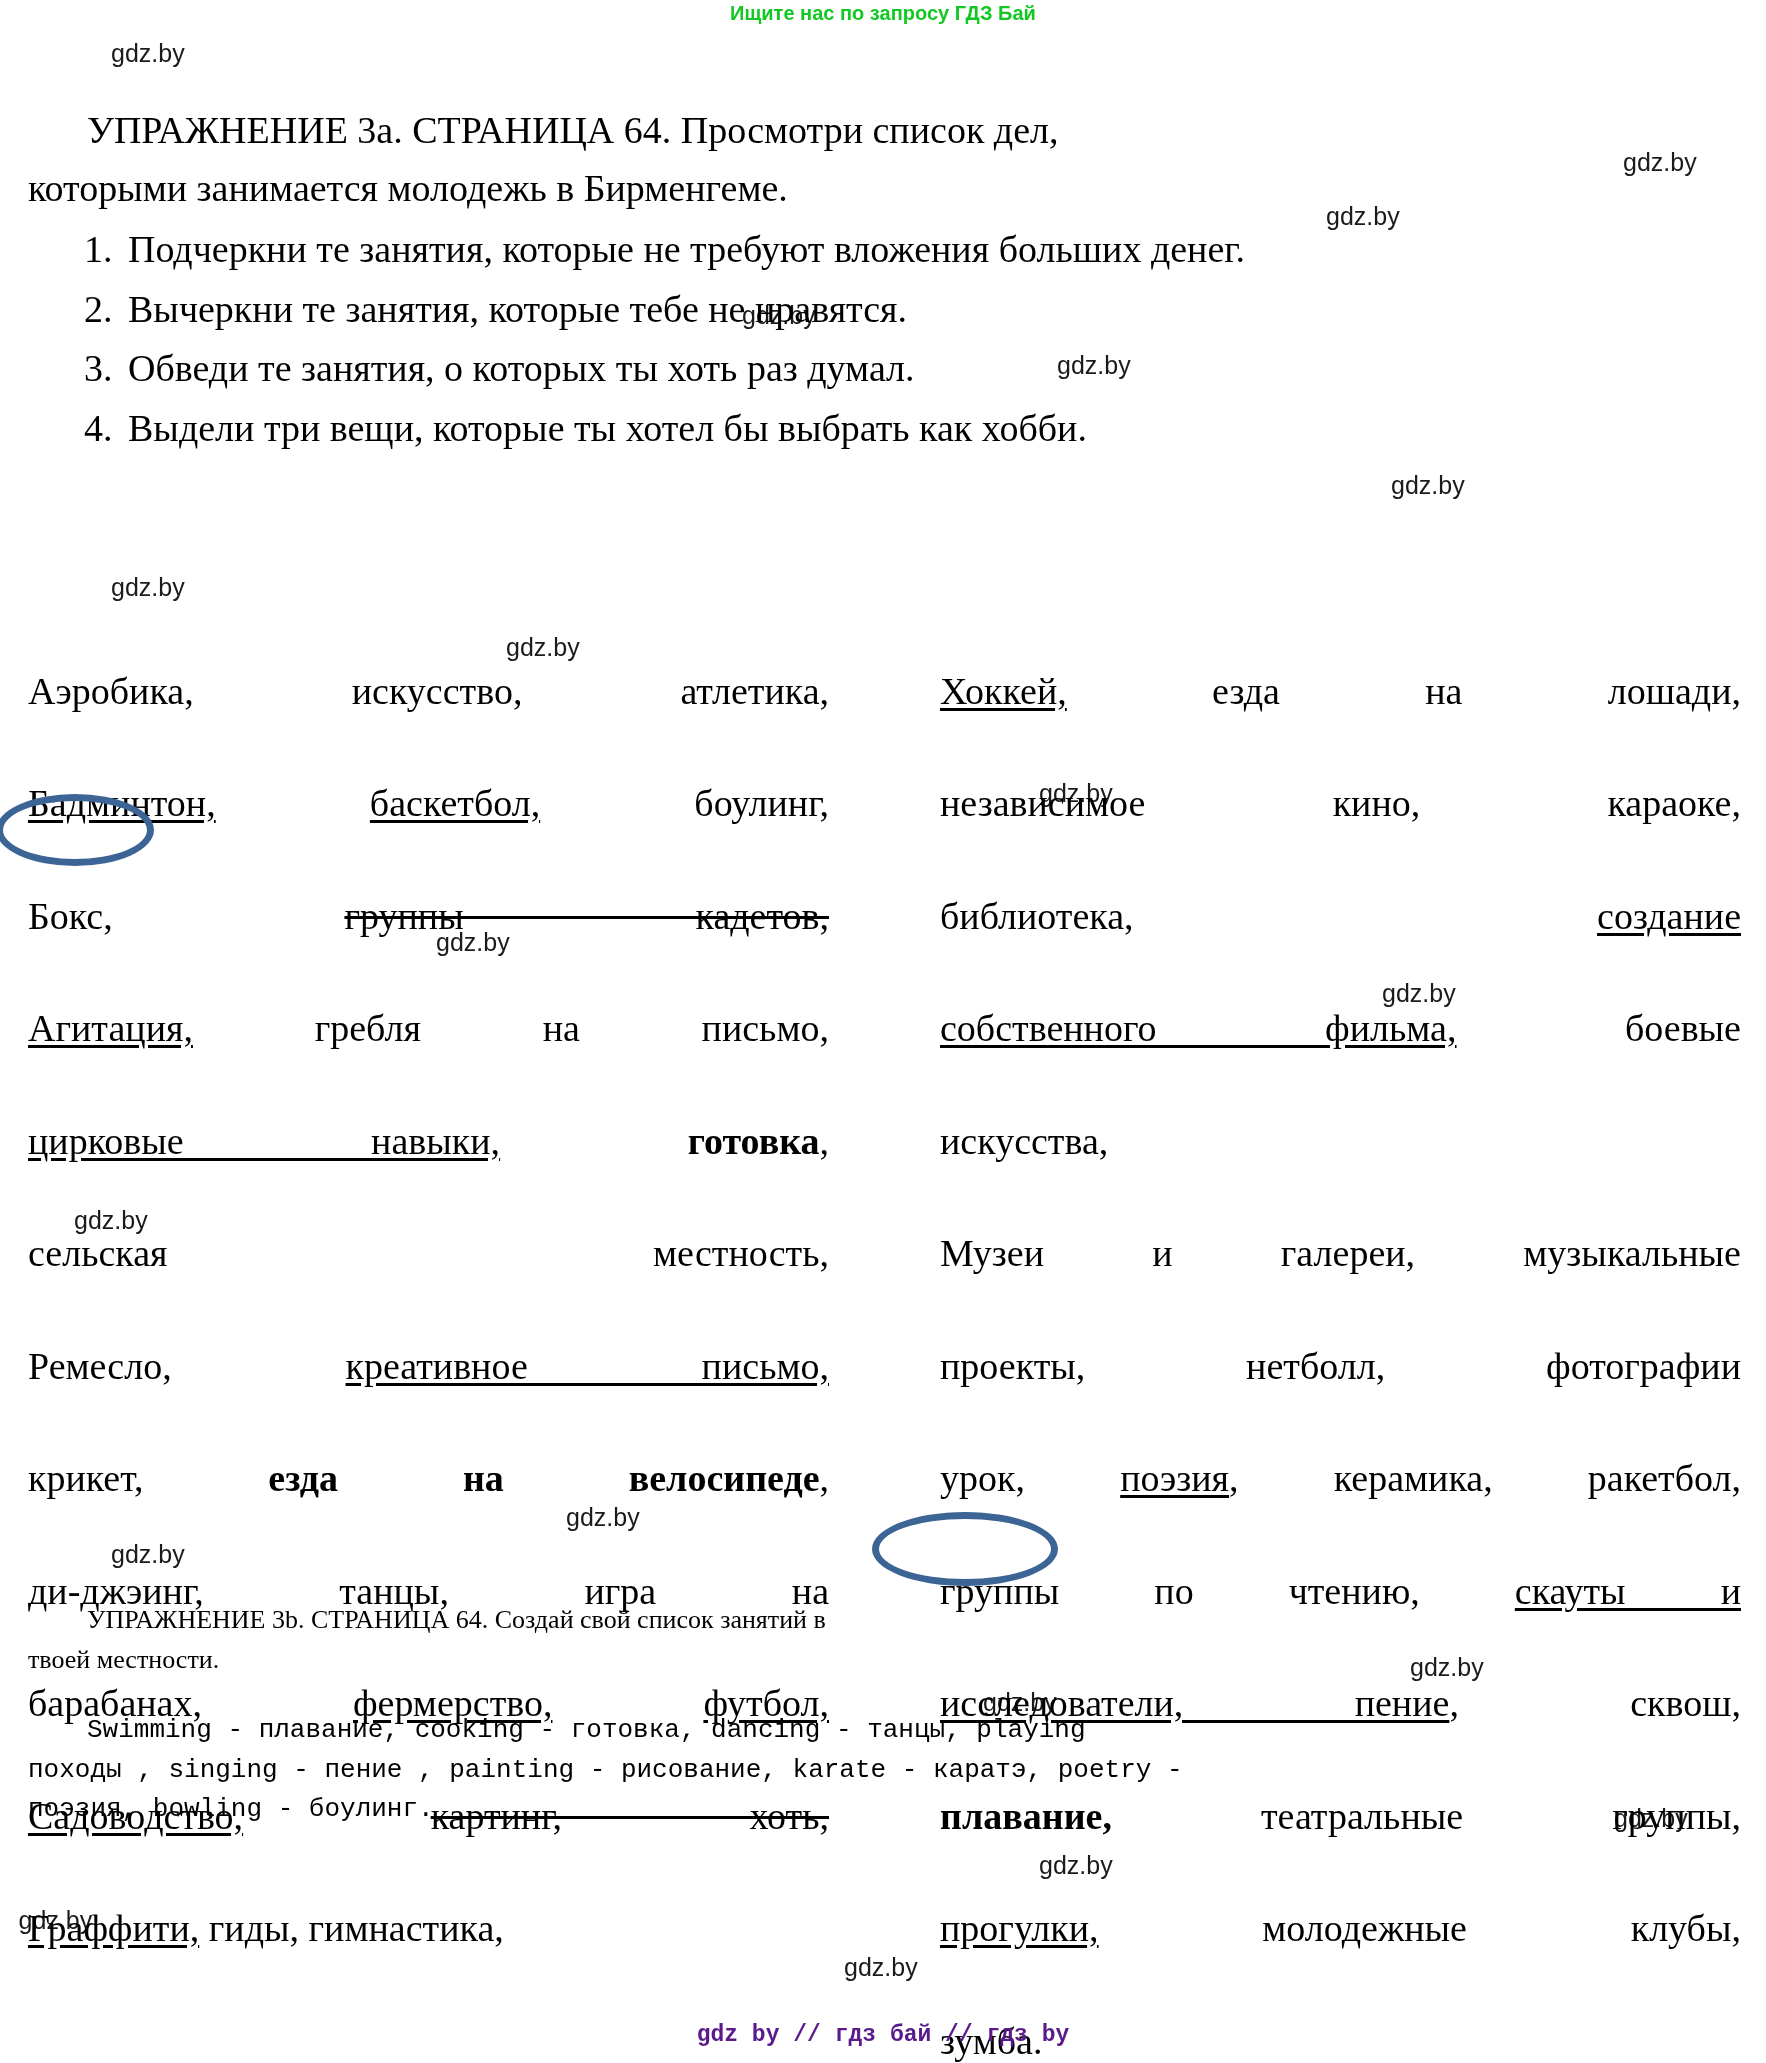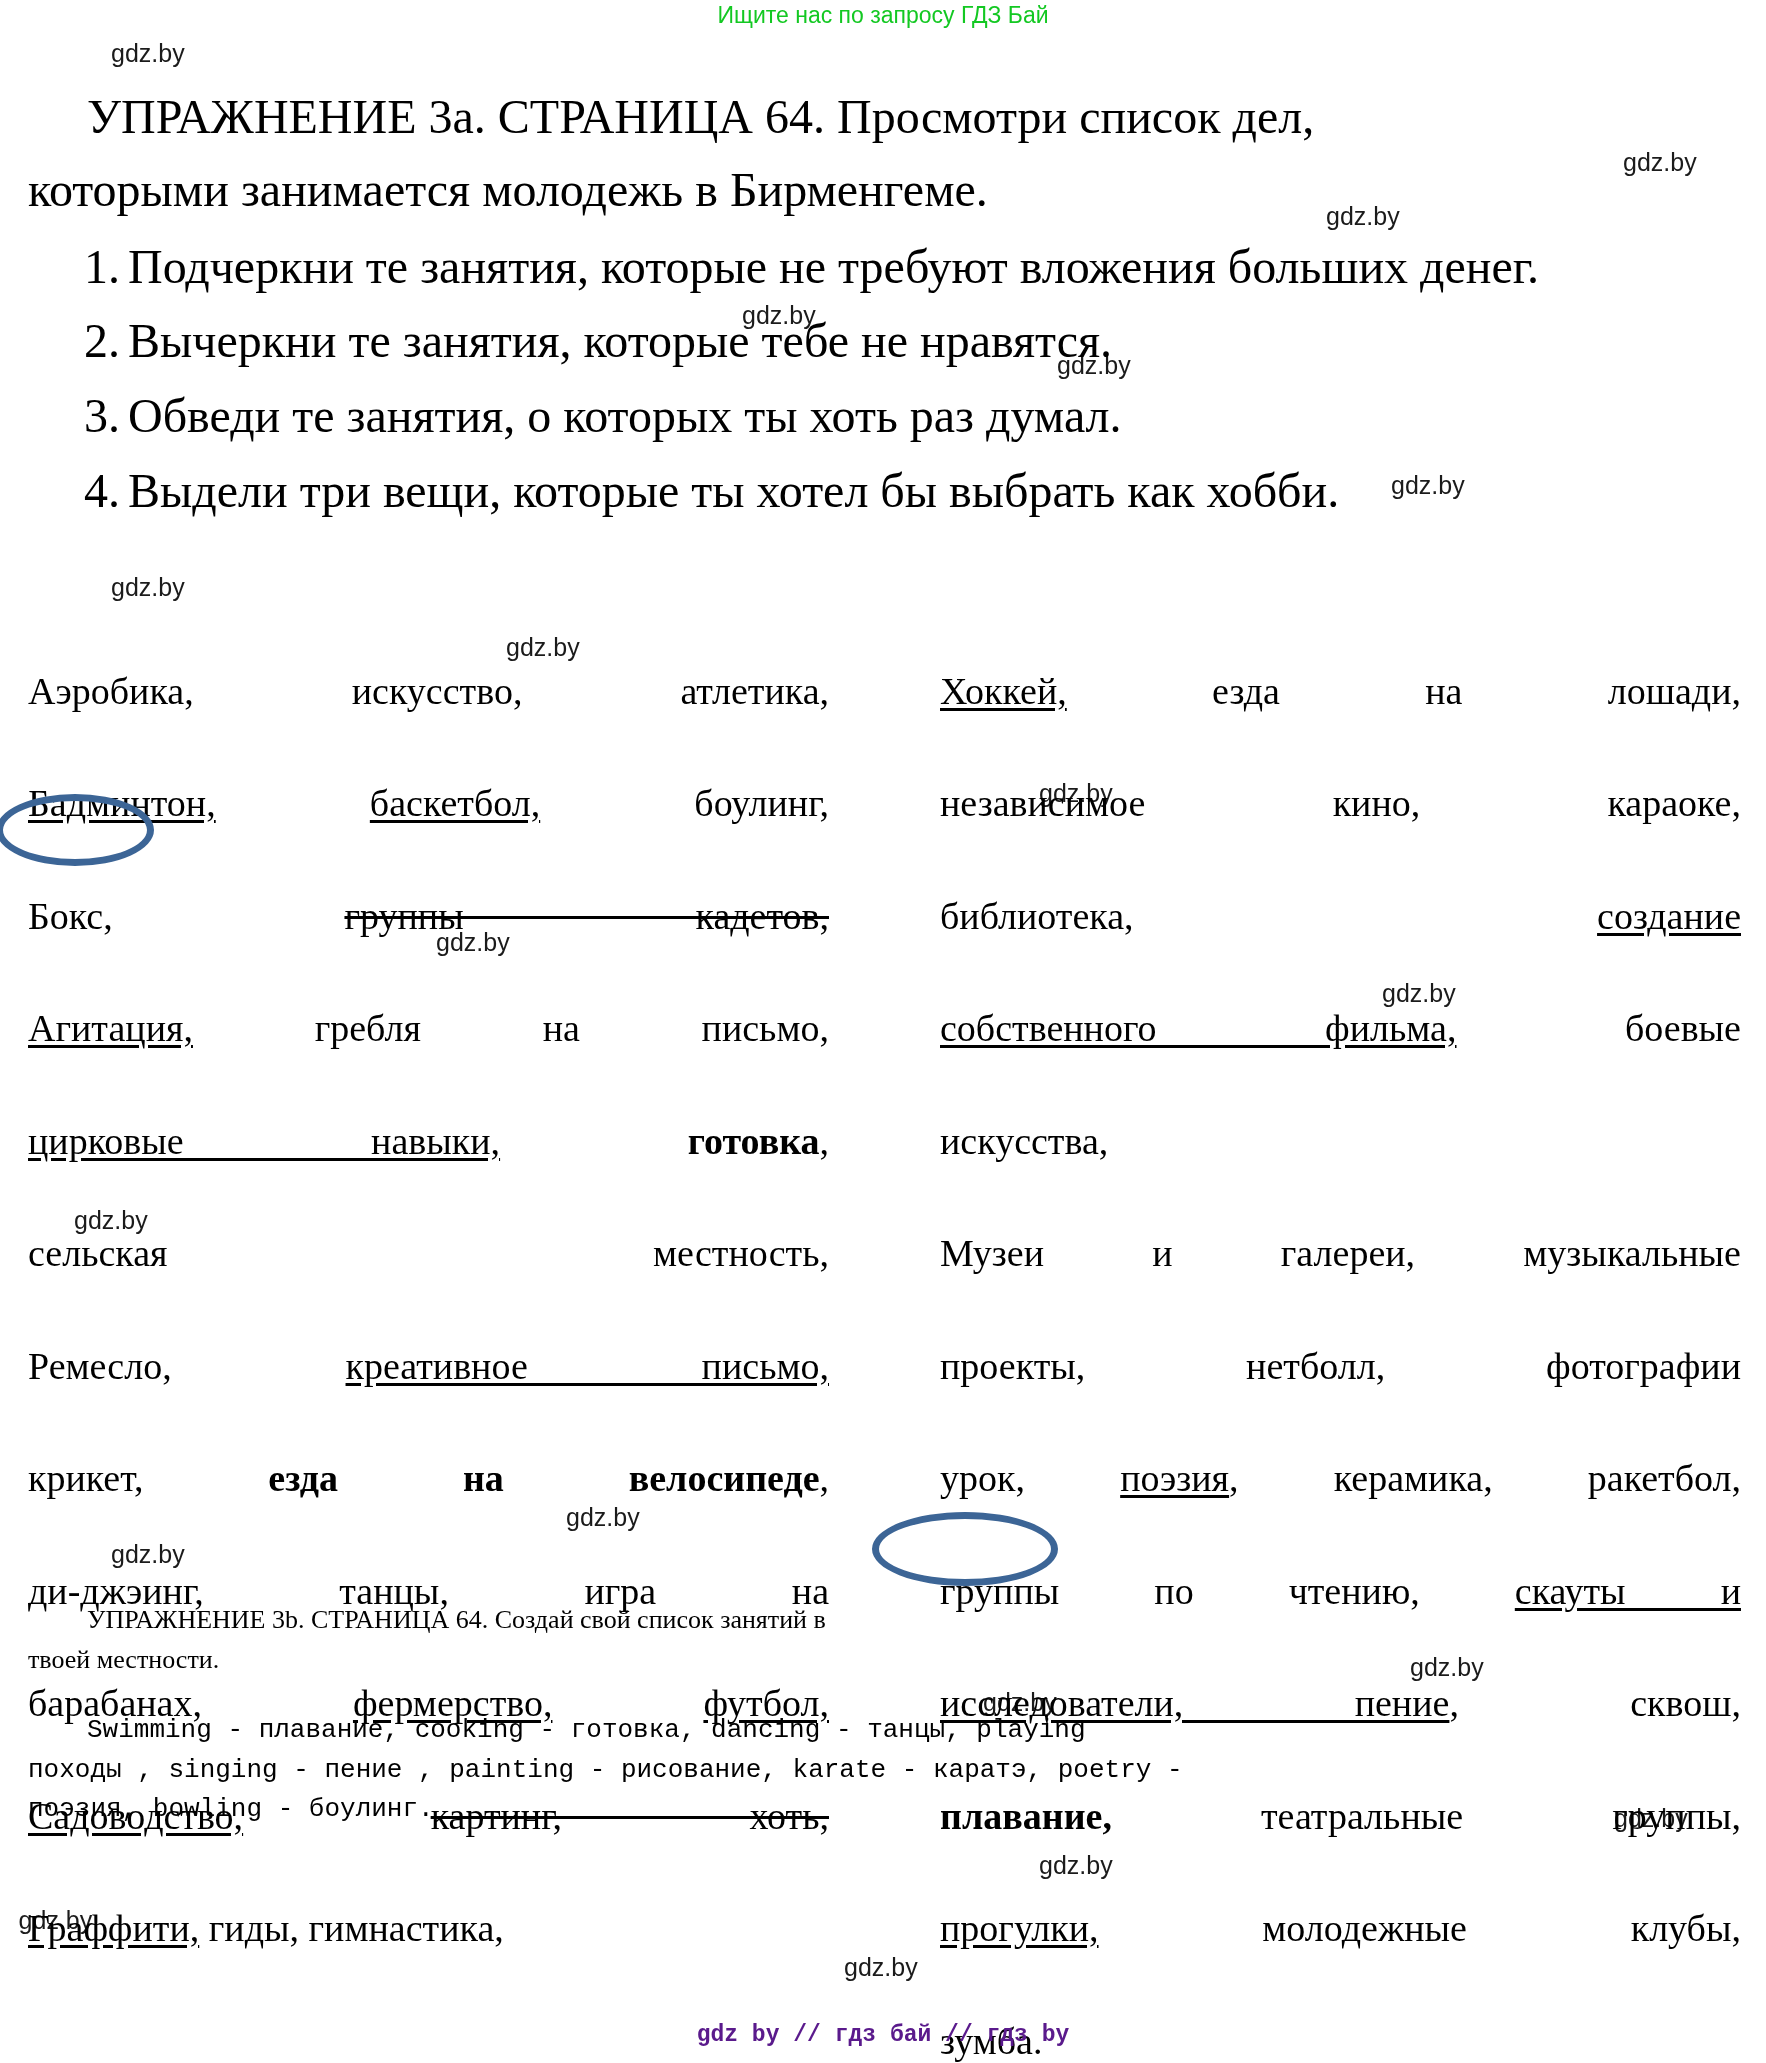--- a/index.html
+++ b/index.html
@@ -23,22 +23,22 @@
   }
 
   
   .promo {
     position: absolute;
     top: 1.9px;
     left: 0;
     width: 1766px;
     text-align: center;
     font-family: "Liberation Sans", "DejaVu Sans", sans-serif;
-    font-weight: normal;
-    font-size: 23px;
+    font-weight: bold;
+    font-size: 20px;
     color: #13c822;
     letter-spacing: 0px;
   }
 
   
   .footer {
     position: absolute;
     top: 2022px;
     left: 0;
     width: 1766px;
@@ -56,23 +56,23 @@
     font-size: 25px;
     color: #1b1b1b;
     white-space: nowrap;
     pointer-events: none;
   }
 
   
   .body-text {
     position: absolute;
     left: 28px;
-    top: 81px;
+    top: 102px;
     width: 1714px;
-    font-size: 48px;
+    font-size: 38px;
     line-height: 1.52;
   }
 
   p.para {
     margin: 0 0 0 0;
     text-align: justify;
     text-justify: inter-word;
   }
   p.para.first { text-indent: 59px; }
 

